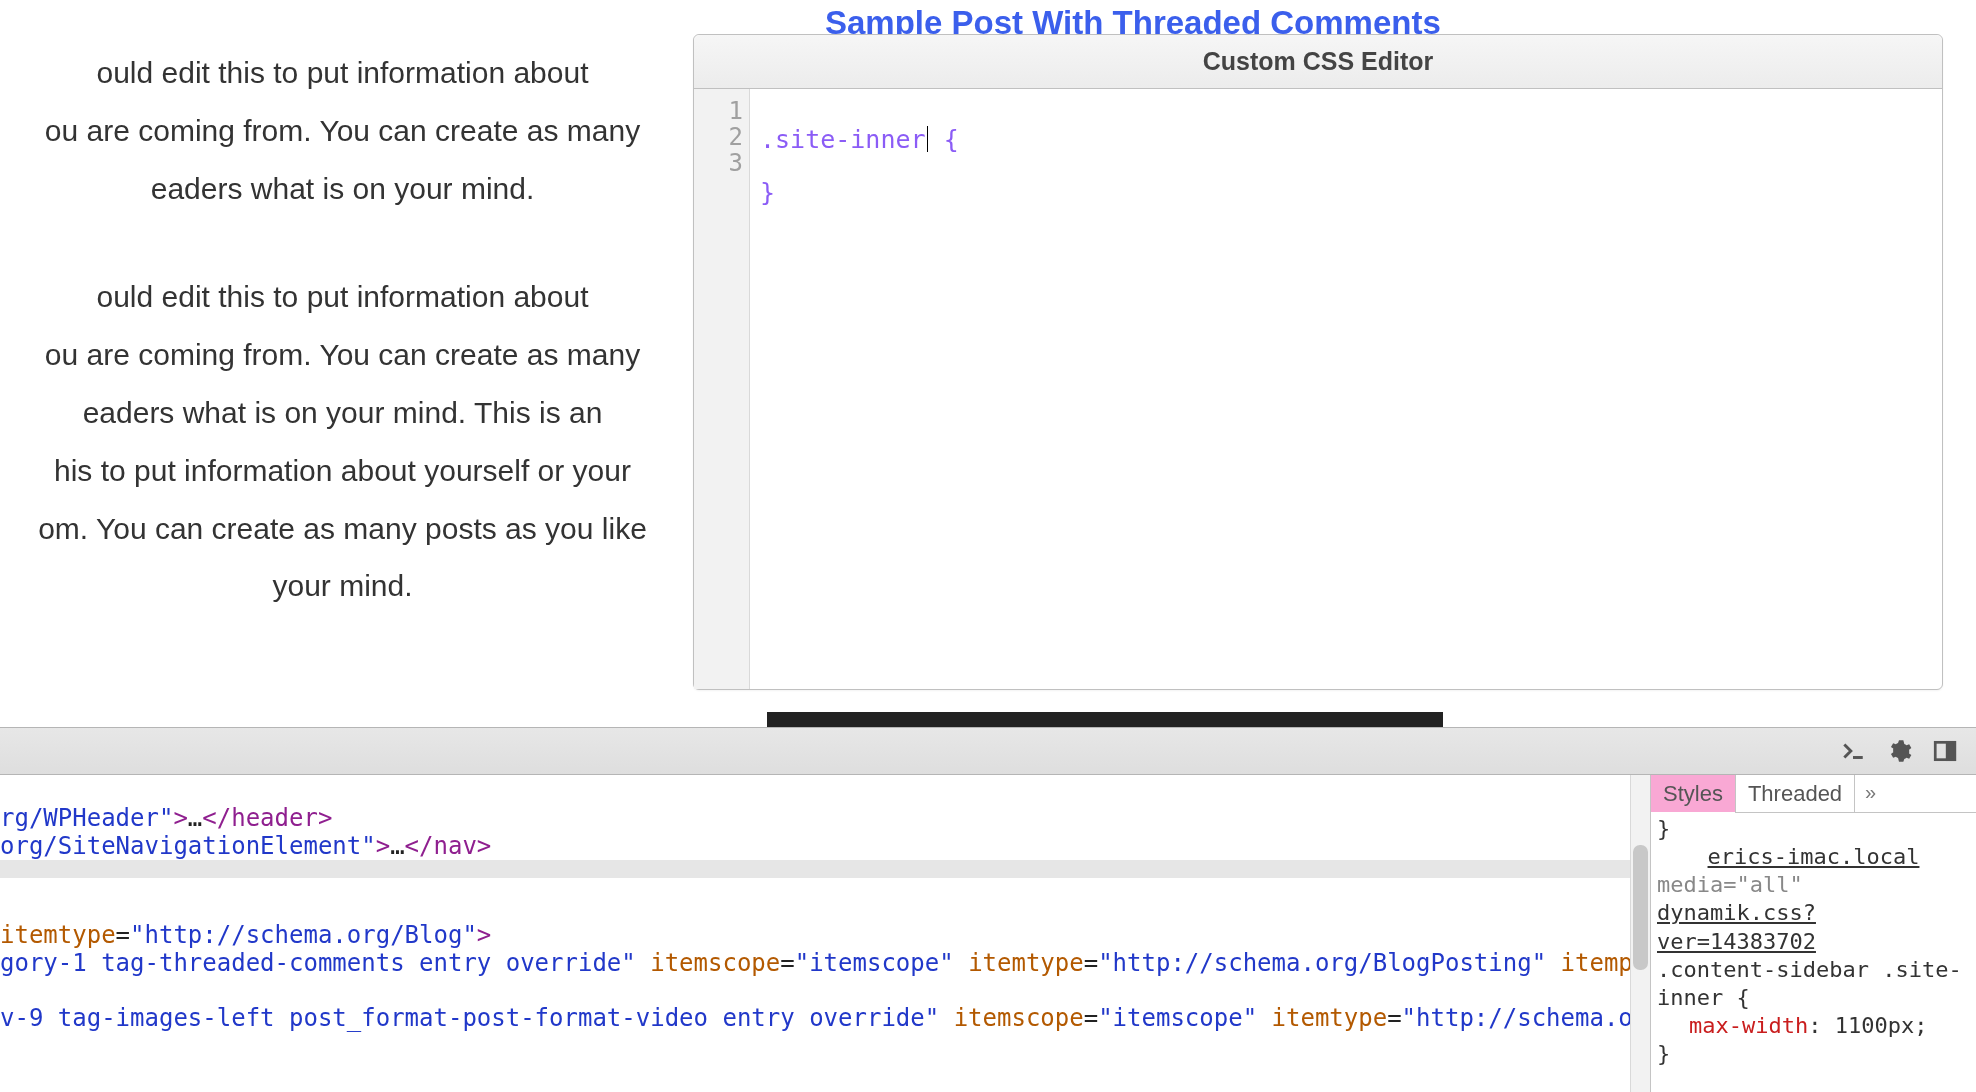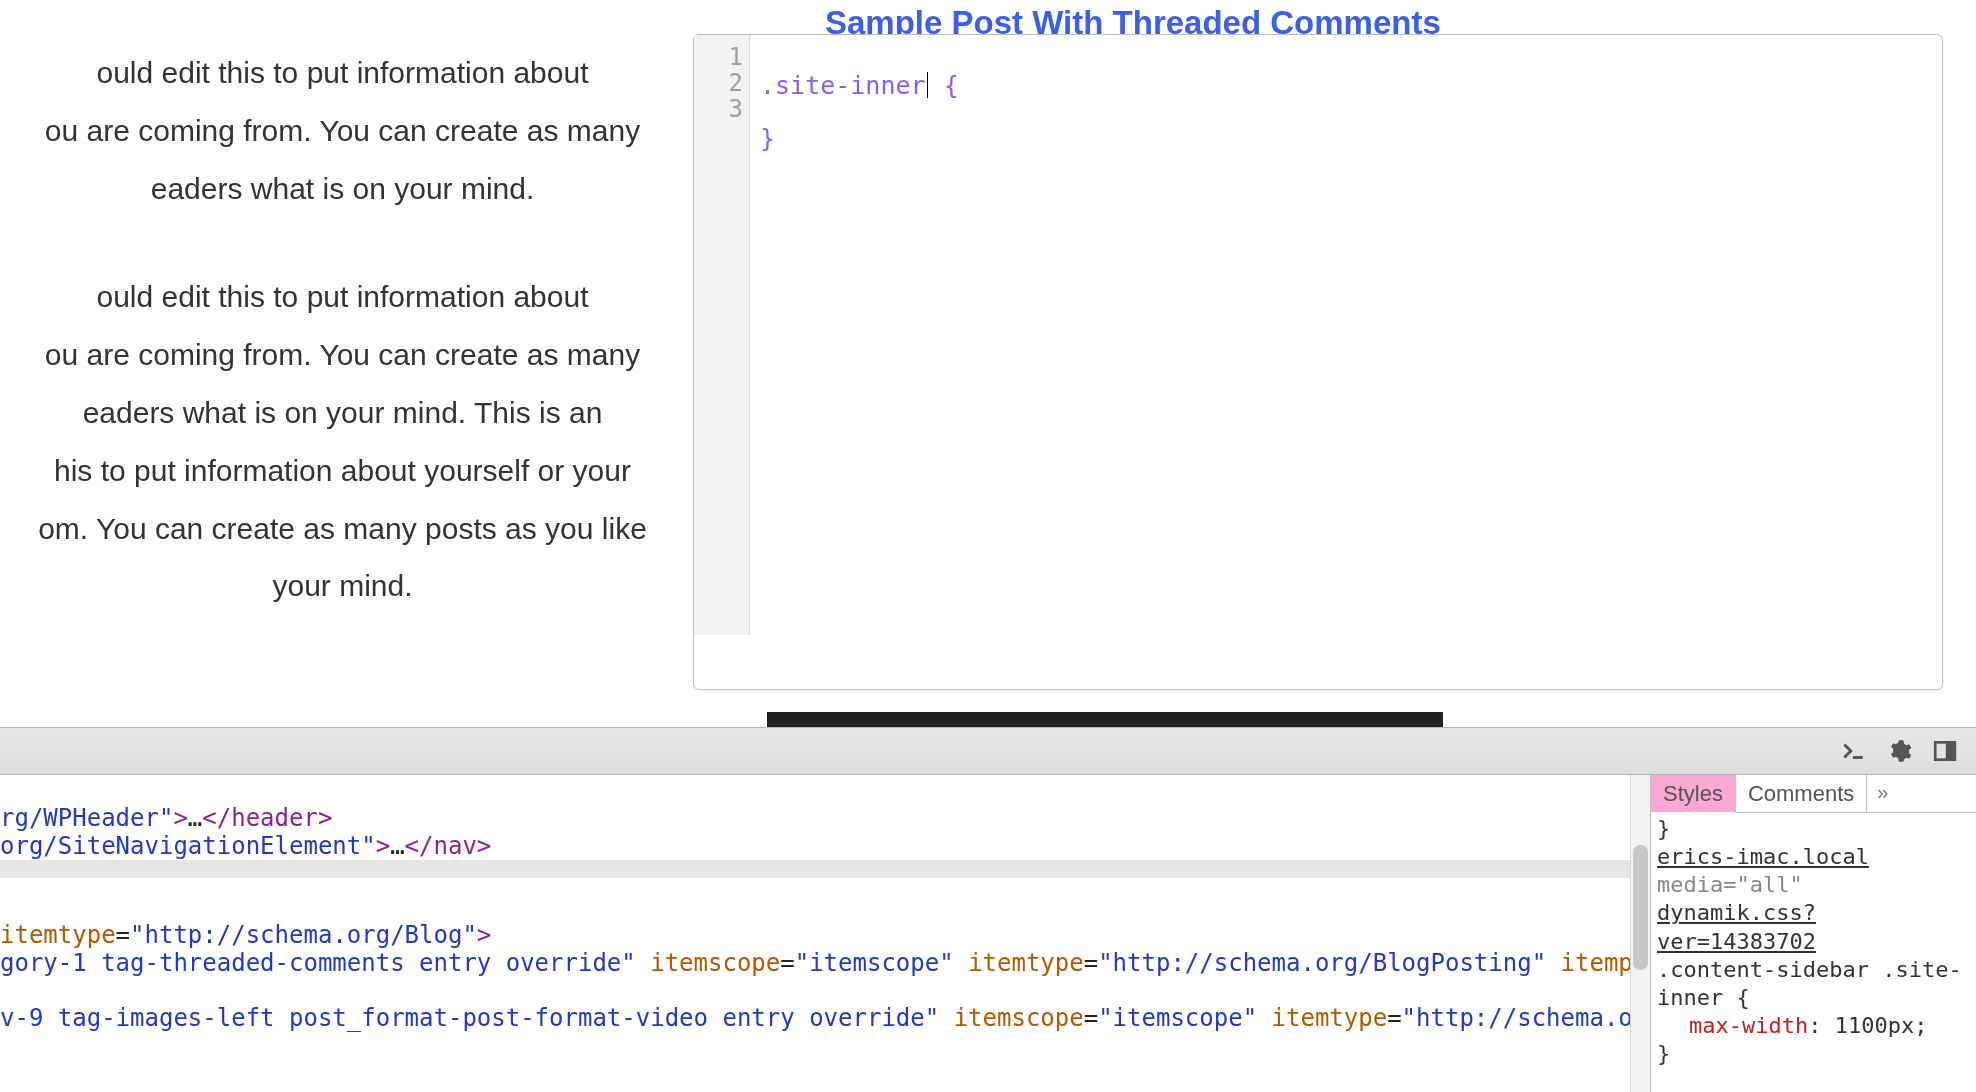--- a/index.html
+++ b/index.html
@@ -226,20 +226,21 @@
 eaders what is on your mind.</div>
   <div class="article-text" style="top:268px; white-space:pre-line;">ould edit this to put information about
 ou are coming from. You can create as many
 eaders what is on your mind. This is an
 his to put information about yourself or your
 om. You can create as many posts as you like
  your mind.</div>
 </div>
 
 <div class="css-editor">
+  <div class="css-editor-header">Custom CSS Editor</div>
   <div class="css-editor-body">
     <div class="css-editor-gutter mono">
       <div>1</div>
       <div>2</div>
       <div>3</div>
     </div>
     <div class="css-editor-code mono">
 <span>.site-inner</span><span class="caret"></span><span> {</span>
 <span></span>
 <span>}</span>
@@ -282,26 +283,26 @@
 <span class="c-val">v-9 tag-images-left post_format-post-format-video entry override"</span> <span class="c-attr">itemscope</span><span class="c-txt">=</span><span class="c-val">"itemscope"</span> <span class="c-attr">itemtype</span><span class="c-txt">=</span><span class="c-val">"http://schema.org/</span>
 </pre>
     <div class="elem-scrollbar">
       <div class="elem-thumb"></div>
     </div>
   </div>
 
   <div class="styles-panel">
     <div class="styles-tabs">
       <div class="styles-tab active">Styles</div>
-      <div class="styles-tab">Comments</div>
+      <div class="styles-tab">Threaded</div>
       <div class="styles-overflow">»</div>
     </div>
     <div class="styles-body">
       <div>}</div>
-      <div style="text-align:left;"><span class="c-link">erics-imac.local</span></div>
+      <div style="text-align:center;"><span class="c-link">erics-imac.local</span></div>
       <div style="color:#888;">media="all"</div>
       <div><span class="c-link">dynamik.css?ver=14383702</span></div>
       <div>.content-sidebar .site-inner {</div>
       <div style="padding-left:32px;">
         <span class="c-prop">max-width</span><span>: 1100px;</span>
       </div>
       <div>}</div>
     </div>
   </div>
 </div>

